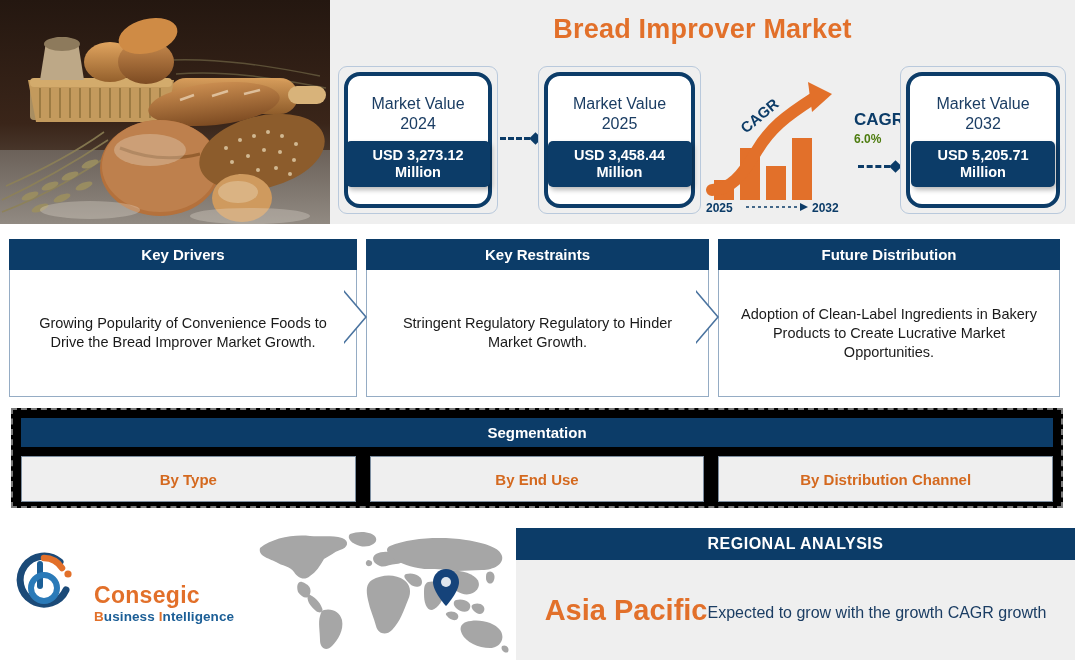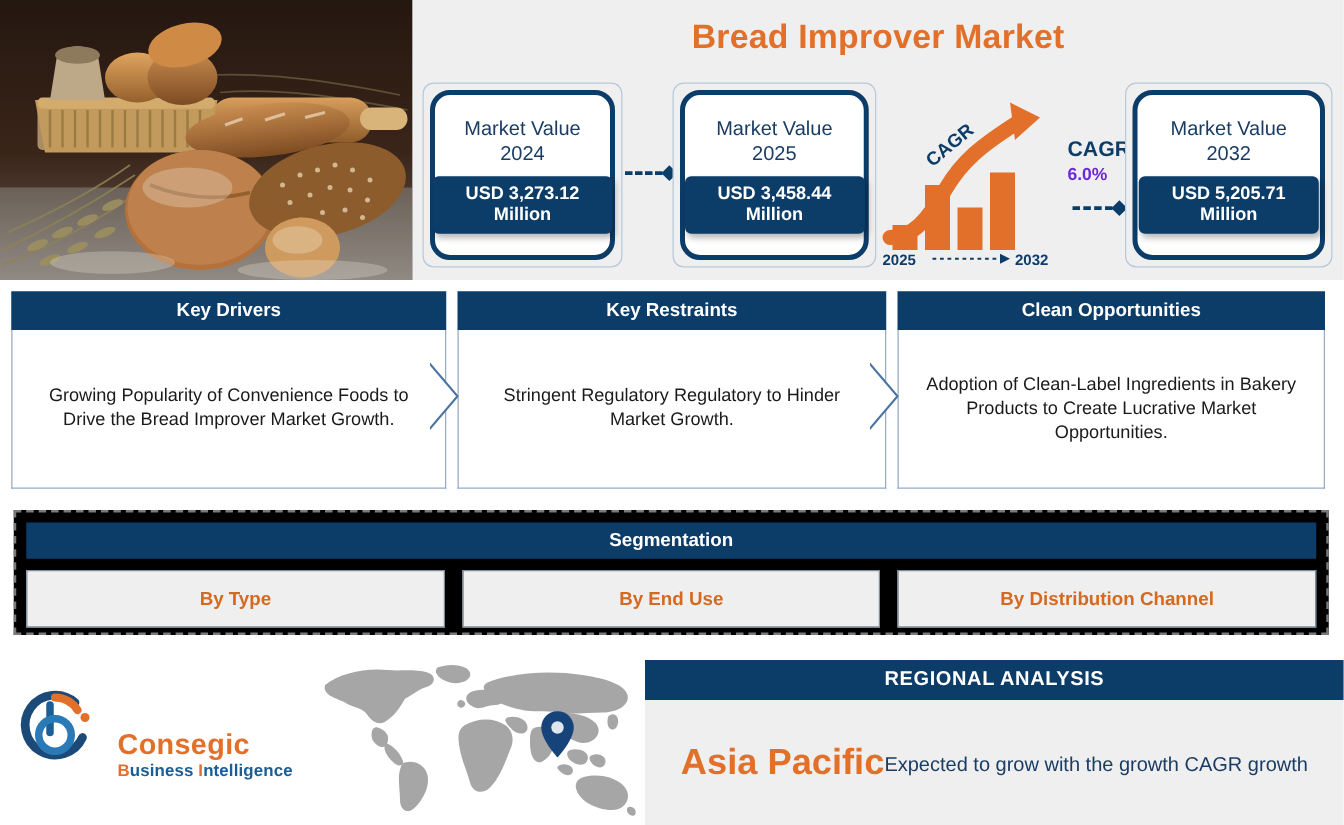--- a/index.html
+++ b/index.html
@@ -54,25 +54,25 @@
   #conn-2{left:528px;top:160px;width:42px;}
   .conn-line{flex:1;height:0;border-top:3px dashed #0c3c68;}
   .conn-dot{
     width:9px;height:9px;background:#0c3c68;transform:rotate(45deg);margin-left:1px;flex:0 0 auto;
   }
 
   
   .cagr-block{position:absolute;left:374px;top:72px;width:160px;height:140px;}
   .cagr-text{position:absolute;left:150px;top:38px;text-align:left;}
   .cagr-word{color:#0c3c68;font-size:17px;font-weight:bold;line-height:19px;}
-  .cagr-value{color:#6d28d9;font-size:14px;font-weight:bold;line-height:20px;}
+  .cagr-value{color:#4d7c0f;font-size:12px;font-weight:bold;line-height:20px;}
 
   
   .mid{position:absolute;left:0;top:224px;width:1075px;height:168px;background:#ffffff;}
-  .dcard{position:absolute;top:9px;height:138px;box-sizing:border-box;}
+  .dcard{position:absolute;top:15px;height:138px;box-sizing:border-box;}
   .dcard-head{
     height:31px;background:#0c3c68;color:#ffffff;font-size:15px;font-weight:bold;
     display:flex;align-items:center;justify-content:center;
   }
   .dcard-body{
     height:127px;background:#ffffff;border:1px solid #95acc4;border-top:none;
     box-sizing:border-box;display:flex;align-items:center;justify-content:center;
     padding:6px 14px;
   }
   .dcard-text{color:#1a1a1a;font-size:14.5px;line-height:19px;text-align:center;}
@@ -340,21 +340,21 @@
     </div>
 
     <div class="dcard" id="dcard-restraints">
       <div class="dcard-head">Key Restraints</div>
       <div class="dcard-body">
         <div class="dcard-text">Stringent Regulatory Regulatory to Hinder Market Growth.</div>
       </div>
     </div>
 
     <div class="dcard" id="dcard-opportunities">
-      <div class="dcard-head">Clean Opportunities</div>
+      <div class="dcard-head">Future Distribution</div>
       <div class="dcard-body">
         <div class="dcard-text">Adoption of Clean-Label Ingredients in Bakery Products to Create Lucrative Market Opportunities.</div>
       </div>
     </div>
   </div>
 
   <svg class="chev" id="chev-1" viewBox="0 0 26 56">
     <path d="M1 1 L24 28 L1 55" fill="#ffffff" stroke="#4b74a0" stroke-width="1.6" stroke-linejoin="round"></path>
     <rect x="0" y="0" width="2" height="56" fill="#ffffff"></rect>
   </svg>

